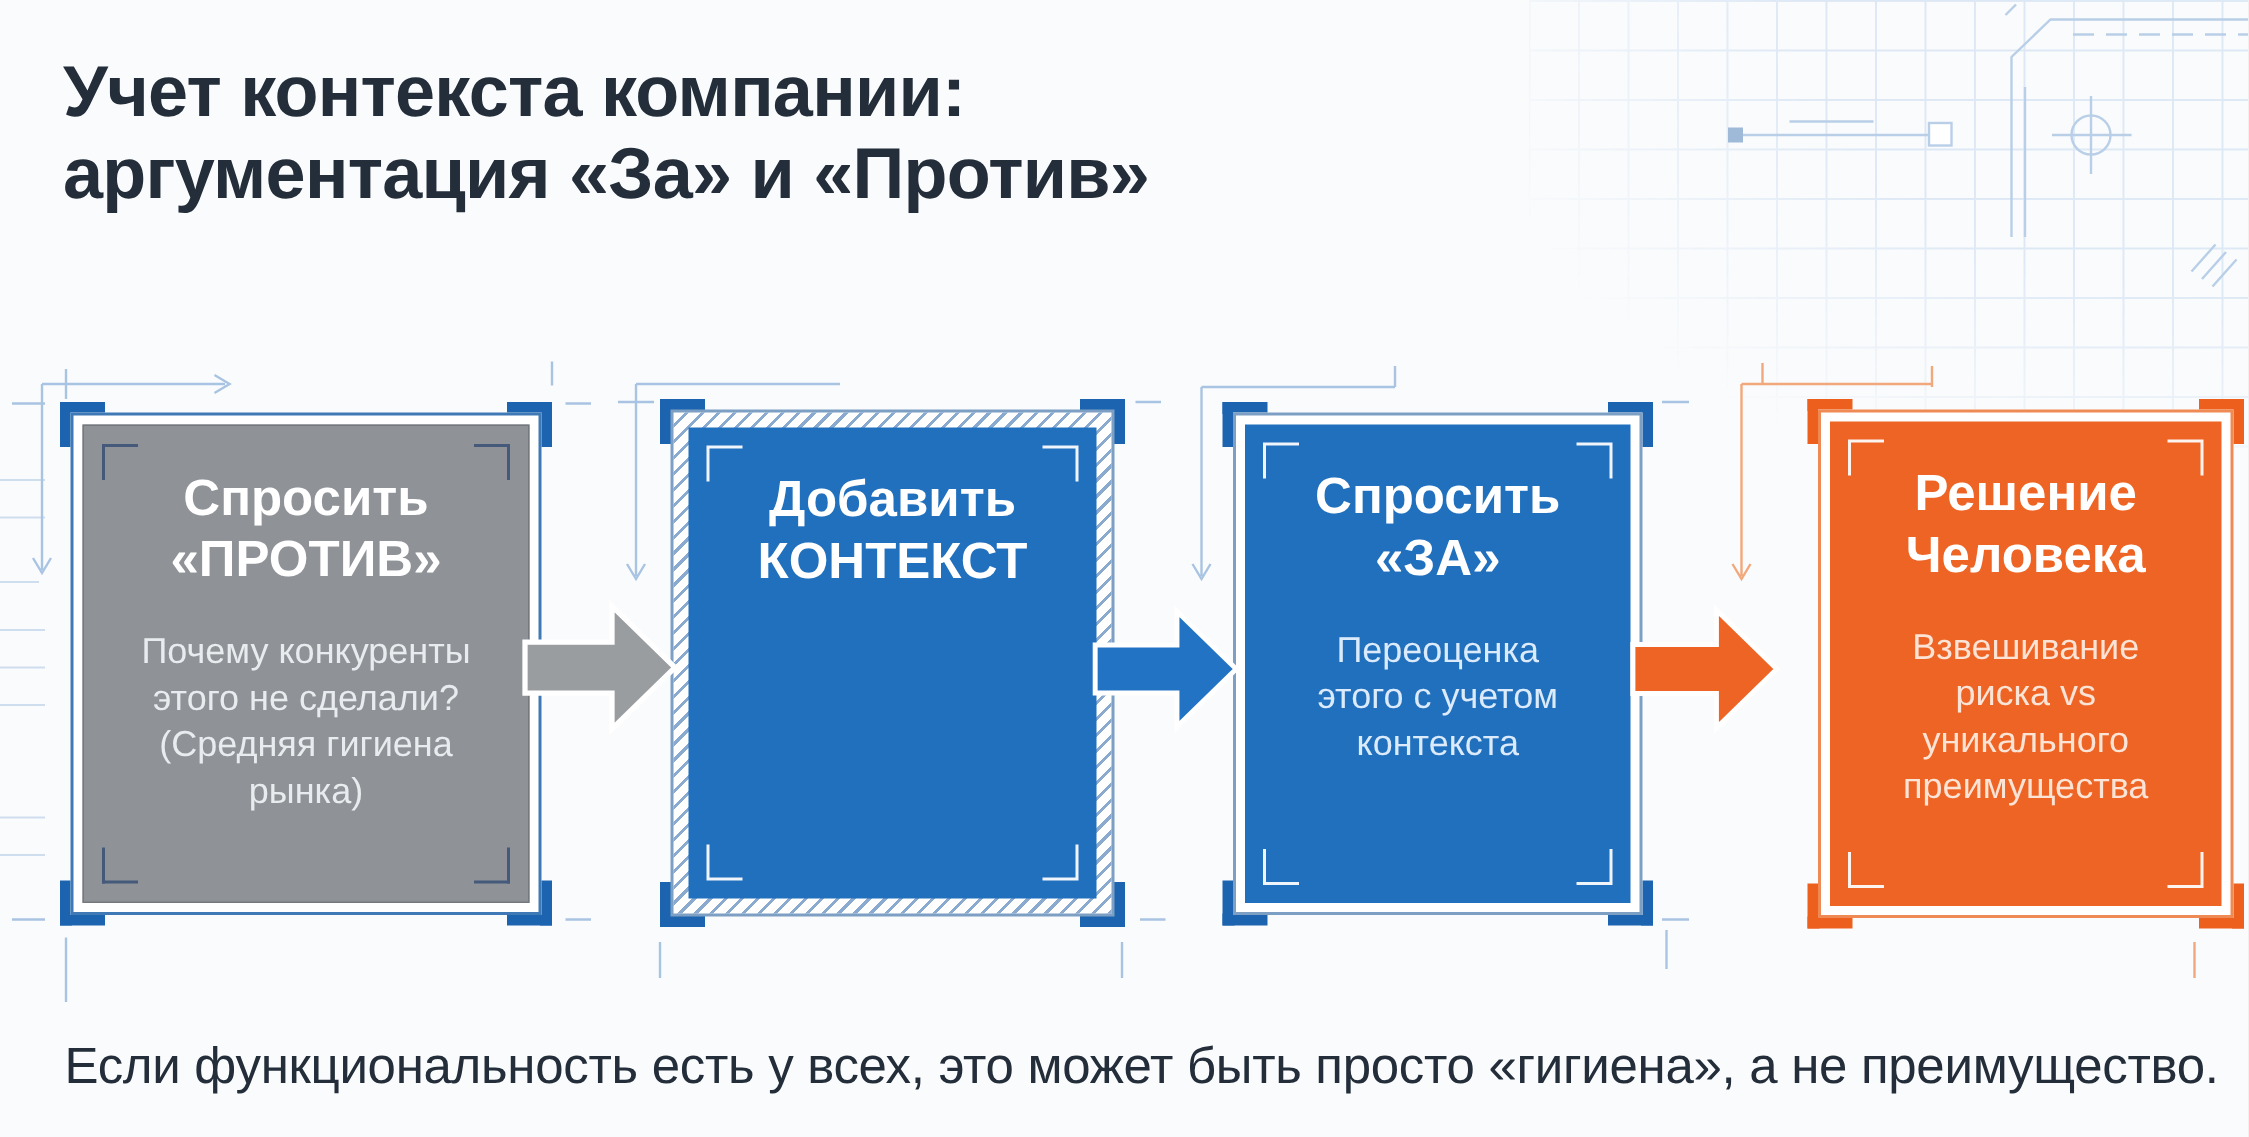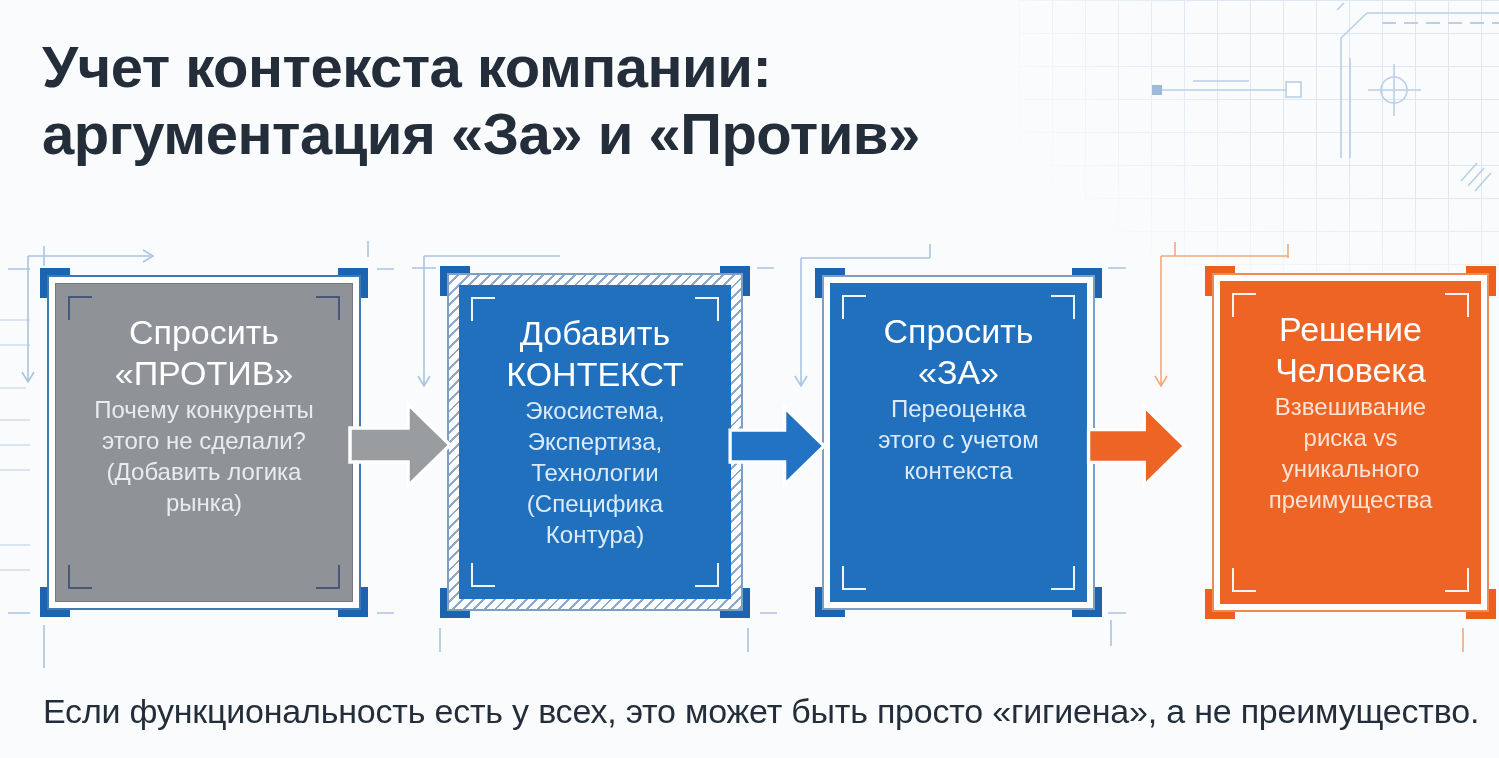--- a/index.html
+++ b/index.html
@@ -29,21 +29,21 @@
   .d-faint  { stroke:#cfdeef; stroke-width:1.4; fill:none; }
   .d-orange { stroke:var(--decor-orange,#f2a87d); stroke-width:1.6; fill:none; }
   .bp       { stroke:var(--bp,#b9cfe8); stroke-width:1.6; fill:none; }
   .bp-fill  { fill:#9fbad9; stroke:none; }
   .bp-sq    { fill:#ffffff; stroke:var(--bp,#b9cfe8); stroke-width:1.6; }
   .bp-dash  { stroke:var(--bp,#b9cfe8); stroke-width:1.8; fill:none; stroke-dasharray:14 8; }
 
   
   .main-title {
     position:absolute; left:42px; top:34px; z-index:2;
-    font-size:58px; line-height:1.15; font-weight:bold;
+    font-size:48px; line-height:1.15; font-weight:bold;
     letter-spacing:-0.5px; color:var(--ink,#232e3a); white-space:pre-line;
   }
   .footer-note {
     position:absolute; left:43px; top:692px; z-index:2;
     font-size:34px; color:var(--ink,#232e3a); letter-spacing:-0.2px;
   }
 
   
   .step { position:absolute; z-index:2; }
   .step--gray   { --ac:var(--blue-accent,#1d64b0); --fill:var(--gray-fill,#8f9397);  --frame:#3f79b6; --mark:#45597a;               --body:#e9ecef; }
@@ -69,21 +69,21 @@
   }
   .step--hatch .fill { inset:19px; }
   .step--gray .fill { border:1px solid #75797e; }
 
   .mark { position:absolute; width:24px; height:24px; border:0 solid var(--mark); }
   .mark.tl { top:12px; left:12px;  border-top-width:2px; border-left-width:2px; }
   .mark.tr { top:12px; right:12px; border-top-width:2px; border-right-width:2px; }
   .mark.bl { bottom:12px; left:12px;  border-bottom-width:2px; border-left-width:2px; }
   .mark.br { bottom:12px; right:12px; border-bottom-width:2px; border-right-width:2px; }
 
-  .step-title { font-size:34px; font-weight:normal; line-height:1.2; white-space:pre-line; }
+  .step-title { font-size:34px; font-weight:bold; line-height:1.2; white-space:pre-line; margin-bottom:25px; }
   .step-body  { font-size:24px; line-height:1.3;  white-space:pre-line; color:var(--body); }
 
   
   svg.arrow { position:absolute; z-index:3; overflow:visible; }
   svg.arrow polygon { stroke:#ffffff; stroke-width:3.5; }
 </style>
 </head>
 <body>
 
 <div class="canvas">
@@ -152,21 +152,21 @@
     <div class="frame"></div>
     <div class="fill">
       <i class="mark tl"></i>
       <i class="mark tr"></i>
       <i class="mark bl"></i>
       <i class="mark br"></i>
       <div class="step-title">Спросить
 «ПРОТИВ»</div>
       <div class="step-body">Почему конкуренты
 этого не сделали?
-(Добавить логика
+(Средняя гигиена
 рынка)</div>
     </div>
   </div>
 
   <svg class="arrow" style="left:350px; top:395px;" width="104" height="100" viewBox="0 0 104 100">
     <polygon points="0,33 58,33 58,9 100,50 58,91 58,67 0,67" fill="#9a9da0"></polygon>
   </svg>
 
   <div class="step step--blue step--hatch" style="left:440px; top:266px; width:310px; height:352px;">
     <i class="corner tl"></i>
@@ -174,25 +174,20 @@
     <i class="corner bl"></i>
     <i class="corner br"></i>
     <div class="frame"></div>
     <div class="fill">
       <i class="mark tl"></i>
       <i class="mark tr"></i>
       <i class="mark bl"></i>
       <i class="mark br"></i>
       <div class="step-title">Добавить
 КОНТЕКСТ</div>
-      <div class="step-body">Экосистема,
-Экспертиза,
-Технологии
-(Специфика
-Контура)</div>
     </div>
   </div>
 
   <svg class="arrow" style="left:730px; top:399px;" width="98" height="94" viewBox="0 0 104 100">
     <polygon points="0,33 58,33 58,9 100,50 58,91 58,67 0,67" fill="#2273c4"></polygon>
   </svg>
 
   <div class="step step--blue" style="left:815px; top:268px; width:287px; height:349px;">
     <i class="corner tl"></i>
     <i class="corner tr"></i>

